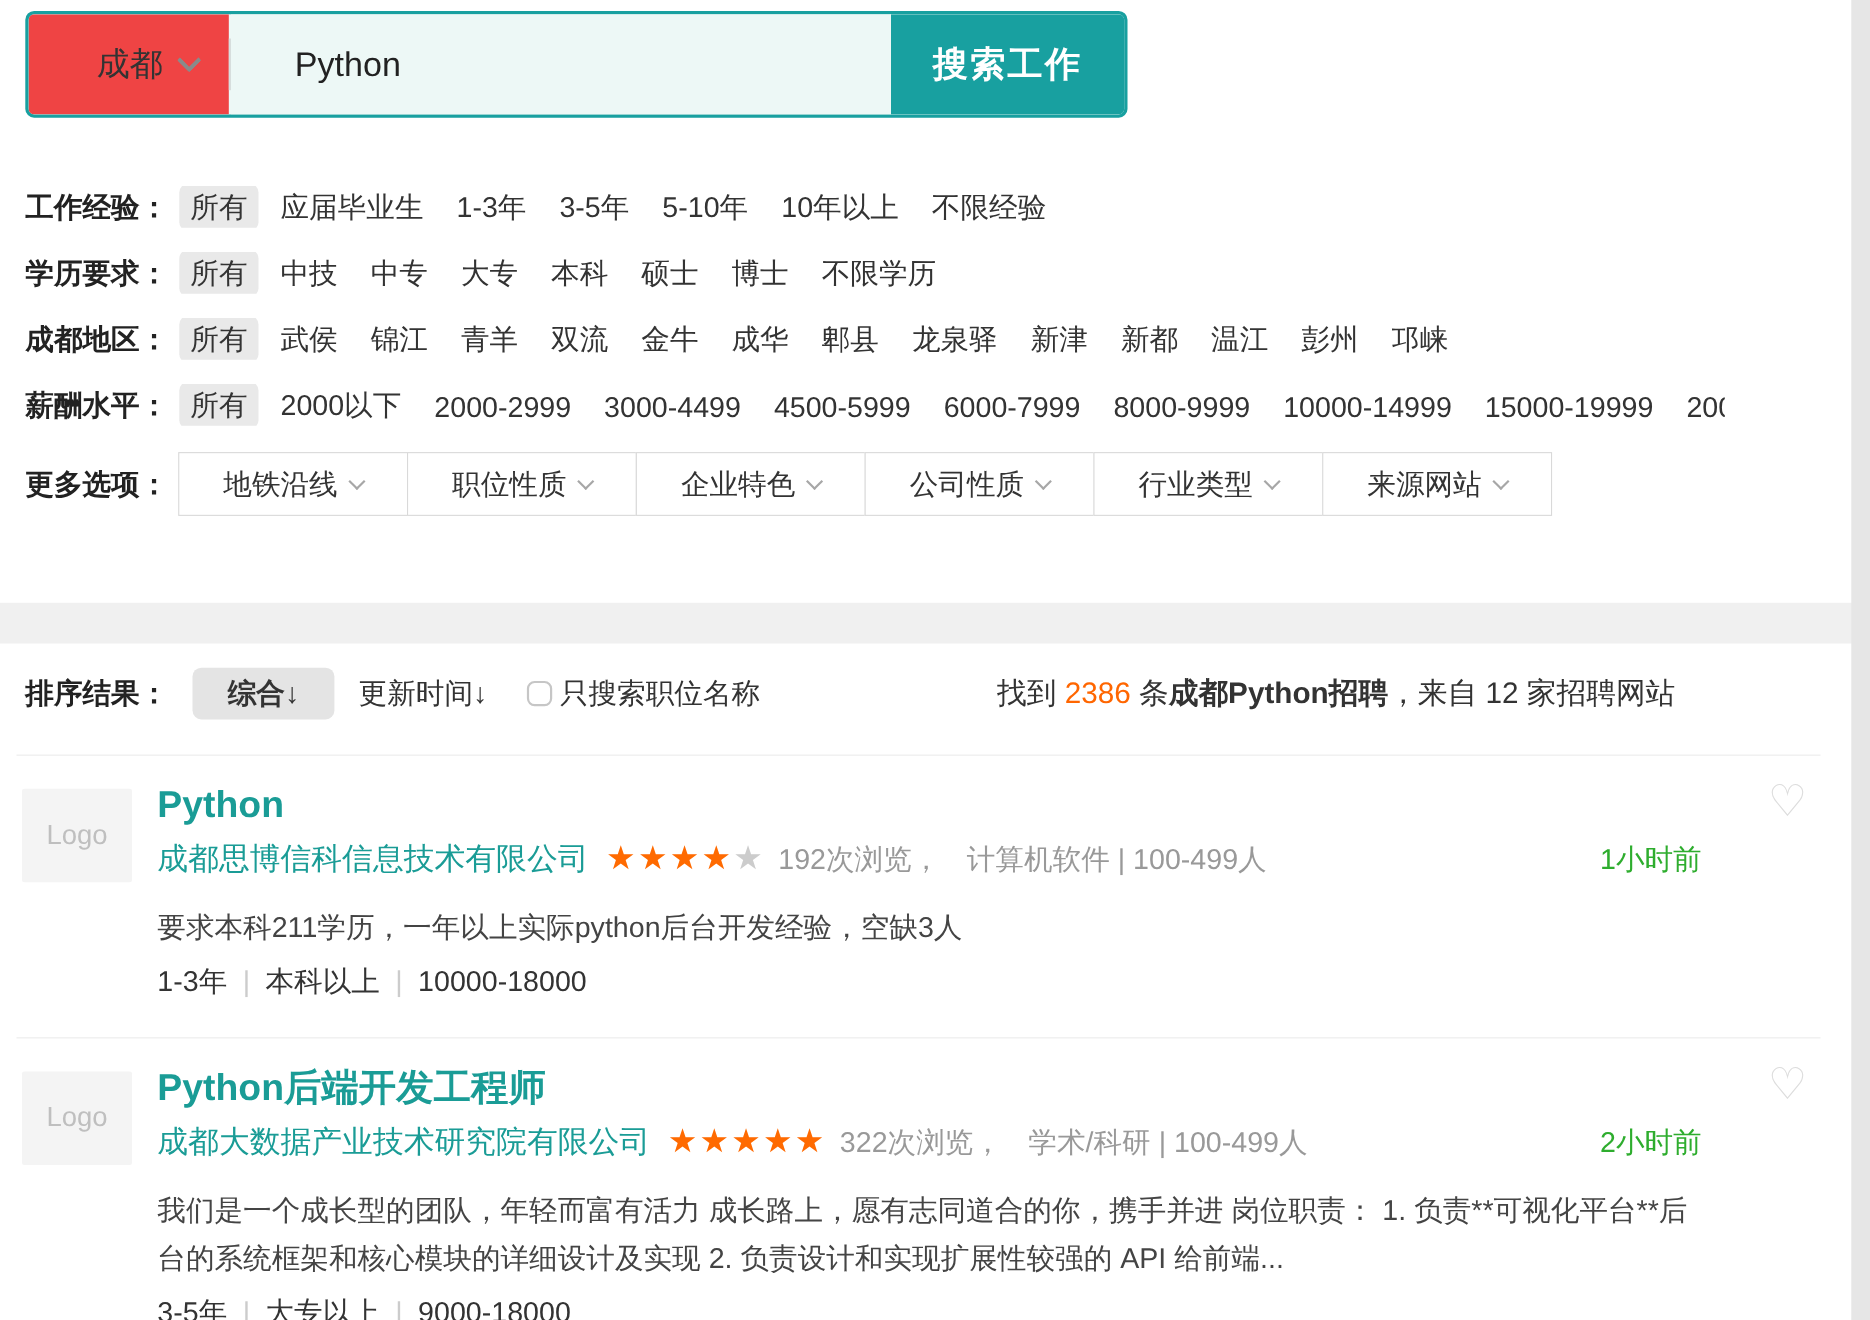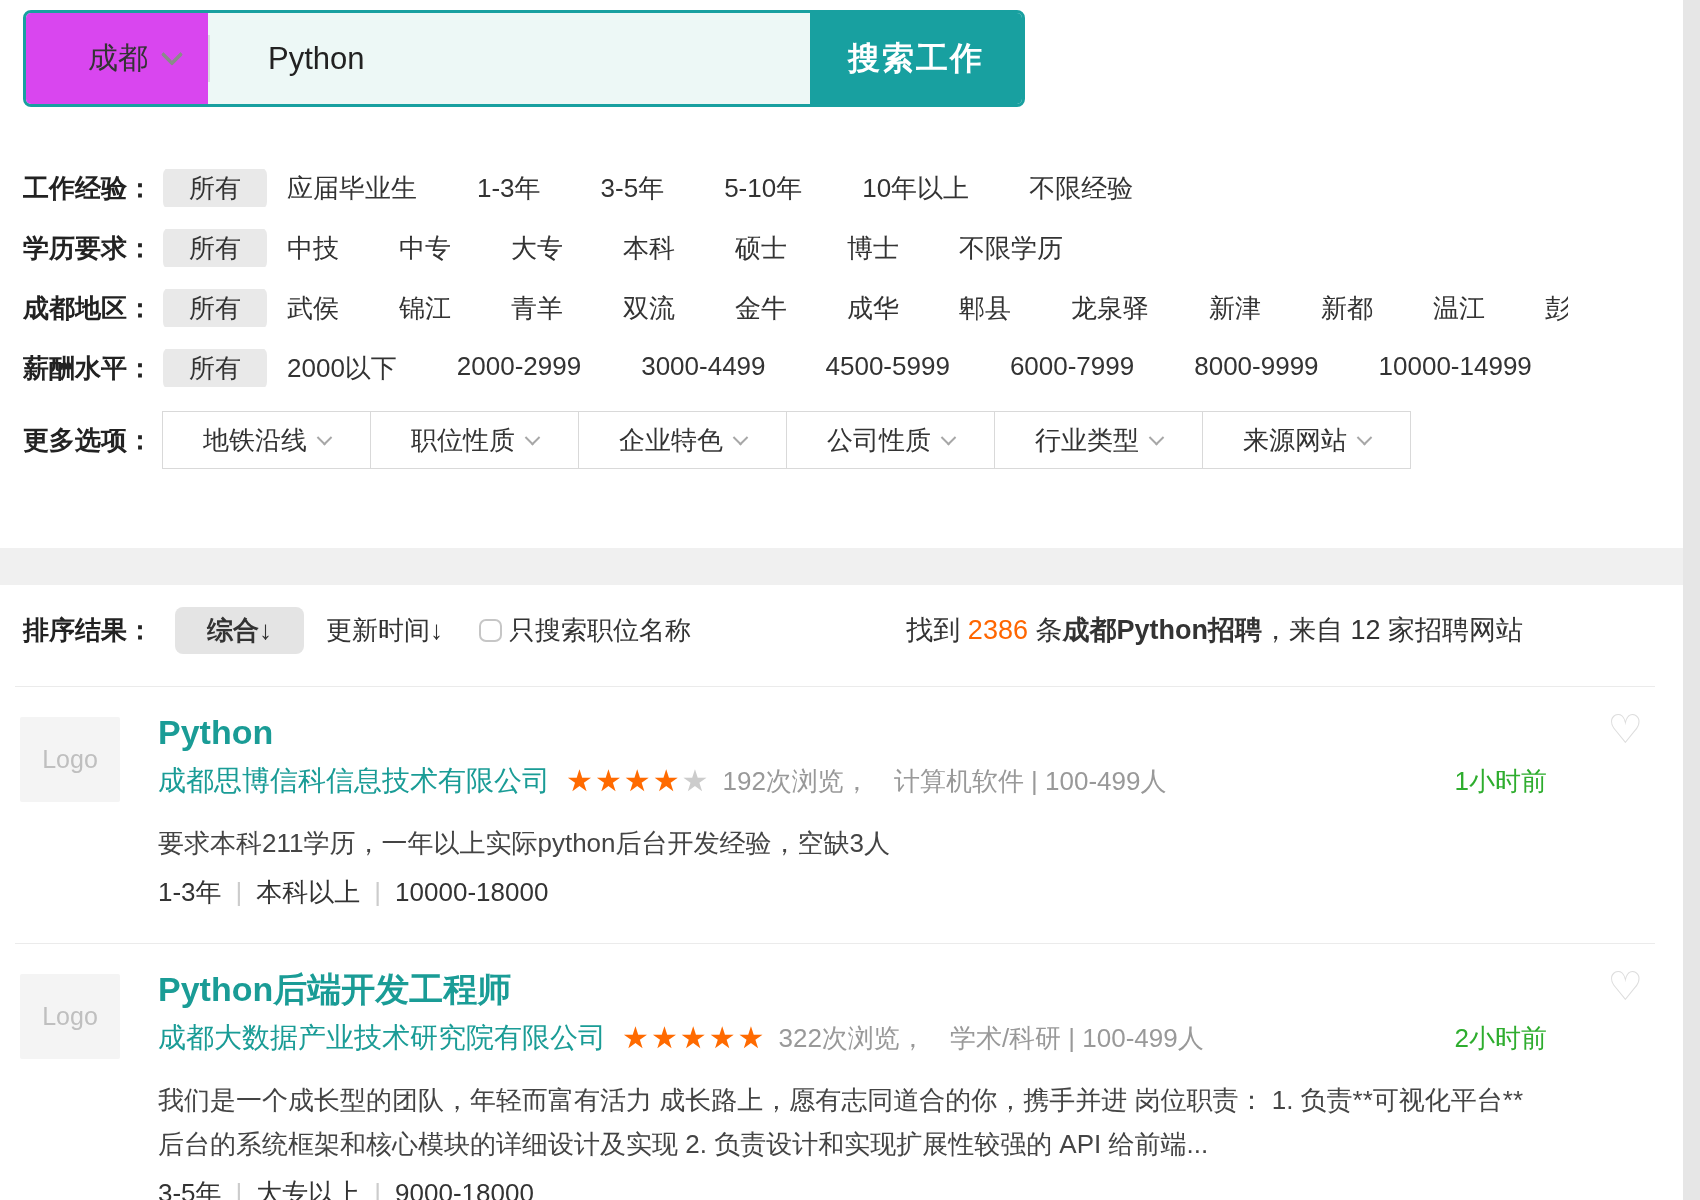--- a/index.html
+++ b/index.html
@@ -12,21 +12,21 @@
 
   
   .search-wrap { margin: 10px 0 0 23px; }
   .search-box {
     display: inline-flex; align-items: stretch;
     border: 3px solid #18a0a0; border-radius: 8px;
     overflow: hidden; height: 97px; background: #edf8f6;
   }
   .city-select {
     display: flex; align-items: center; padding: 0 28px 0 62px;
-    cursor: pointer; background: #d946ef;
+    cursor: pointer; background: #ef4444;
   }
   .city-label { font-size: 30px; color: #333; }
   .city-chev {
     display: inline-block; width: 16px; height: 16px;
     border-right: 4px solid #8a8a8a; border-bottom: 4px solid #8a8a8a;
     transform: rotate(45deg) translate(-3px,-3px);
     margin-left: 16px; border-radius: 2px;
   }
   .v-divider { width: 2px; background: #d7dedd; margin: 22px 0; }
   .search-input {
@@ -41,24 +41,24 @@
   }
 
   
   .filters { margin: 62px 0 0 23px; width: 1545px; }
   .frow {
     display: flex; align-items: center; margin-bottom: 22px;
     white-space: nowrap; overflow: hidden; height: 38px;
   }
   .flabel { font-weight: bold; font-size: 26px; color: #222; width: 140px; flex-shrink: 0; }
   .chip {
-    background: #e9e9e9; border-radius: 8px; padding: 4px 26px;
+    background: #e9e9e9; border-radius: 8px; padding: 4px 10px;
     font-size: 26px; color: #333; margin-right: 20px; cursor: pointer; flex-shrink: 0;
   }
-  .opts { display: inline-flex; align-items: flex-start; gap: 30px; }
+  .opts { display: inline-flex; align-items: flex-end; }
   .opt { margin-right: 30px; font-size: 26px; color: #333; cursor: pointer; }
 
   .more-row { display: flex; align-items: center; margin-top: 24px; }
   .dd-group { display: inline-flex; margin-left: 0; }
   .dd {
     height: 58px; padding: 0 40px; background: #fff;
     border: 1px solid #d9d9d9; margin-left: -1px;
     display: flex; align-items: center; cursor: pointer;
     font-size: 26px; color: #333; min-width: 172px; justify-content: center;
     font-family: "Liberation Sans", "DejaVu Sans", sans-serif;
@@ -89,21 +89,21 @@
   }
   .cb-label { font-size: 26px; color: #333; cursor: pointer; }
   .summary { margin-left: auto; font-size: 27px; color: #333; }
   .summary .cnt { color: #ff6600; }
   .summary .kw { font-weight: bold; margin-top: 11px; }
 
   
   .job-list { margin-left: 15px; width: 1640px; margin-top: 32px; }
   .job-card {
     border-top: 1px solid #ebebeb;
-    display: flex; padding: 24px 108px 30px 5px; position: relative; gap: 15px;
+    display: flex; padding: 24px 108px 30px 5px; position: relative;
   }
   .logo-box {
     width: 100px; height: 85px; background: #f4f4f4; border-radius: 2px;
     display: flex; align-items: center; justify-content: center;
     margin-top: 6px; flex-shrink: 0;
   }
   .logo-box span { color: #bfbfbf; font-size: 25px; }
   .job-body { margin-left: 23px; flex: 1; min-width: 0; }
   .job-title {
     display: inline-block; font-size: 34px; font-weight: bold;

